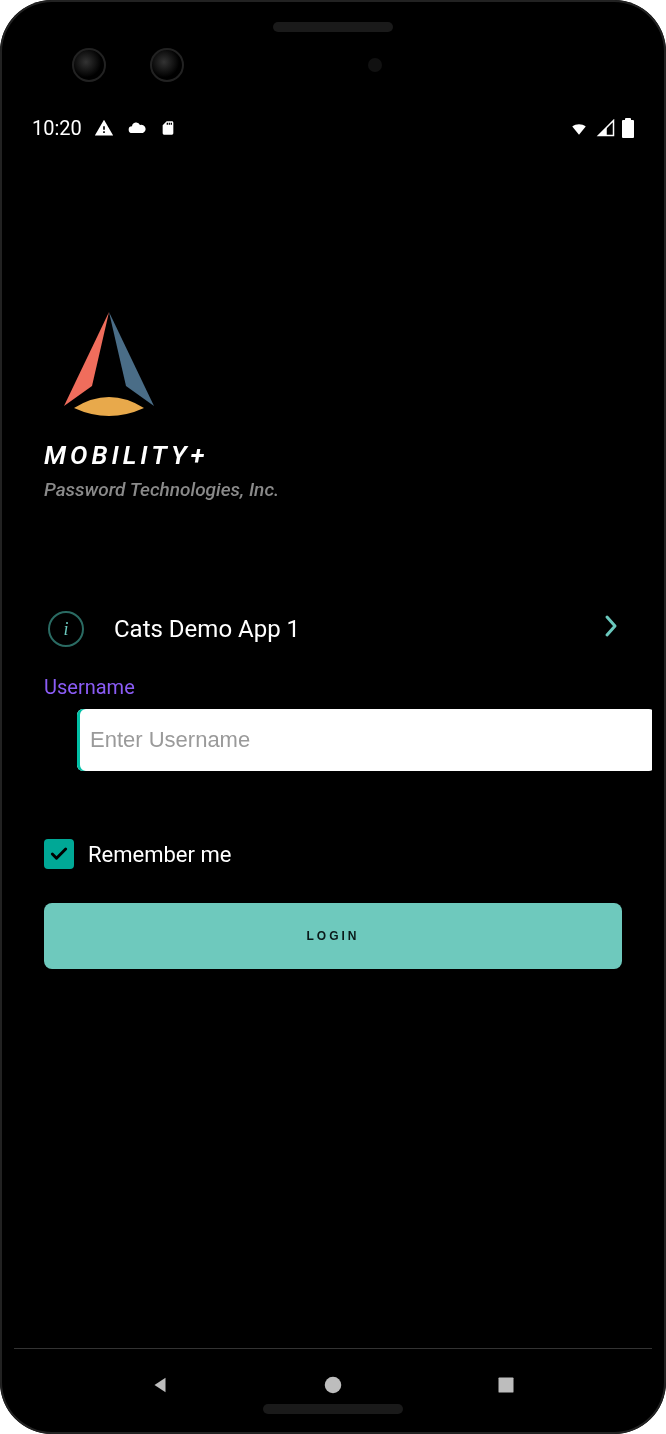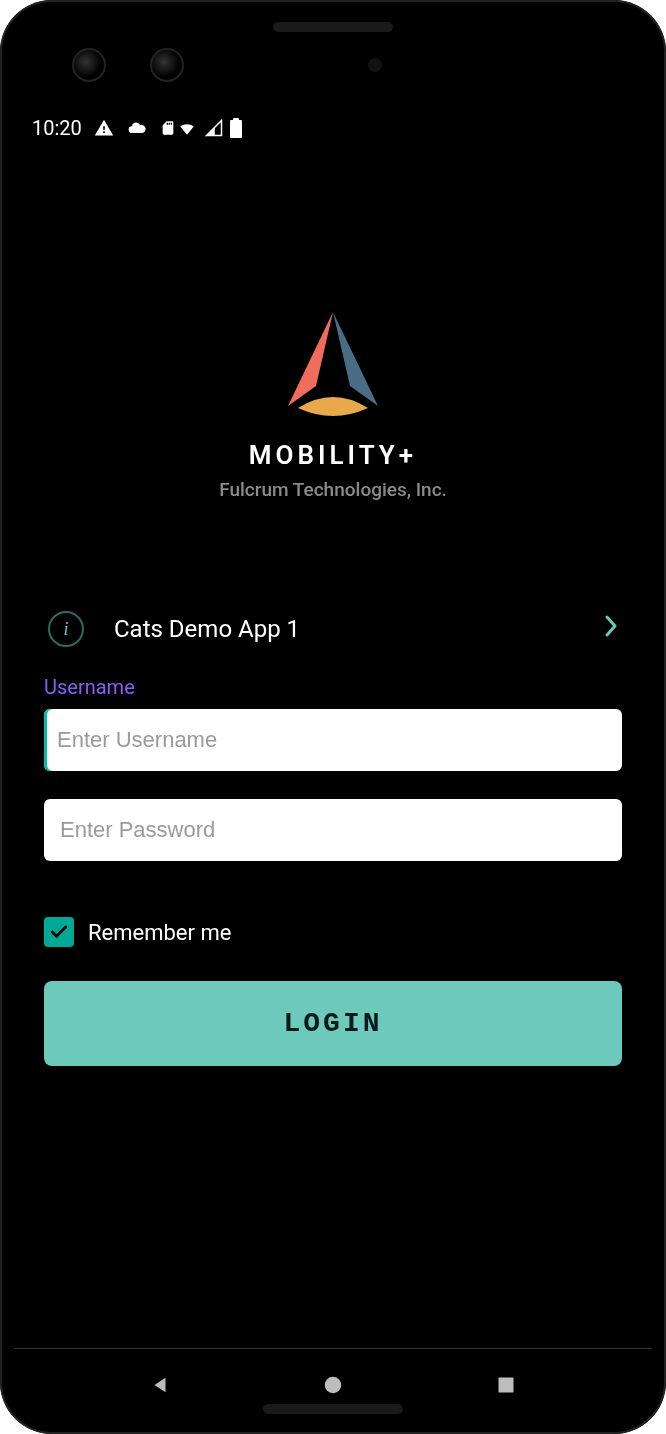--- a/index.html
+++ b/index.html
@@ -69,38 +69,38 @@
     width: 14px;
     height: 14px;
     background: #111;
     border-radius: 50%;
     z-index: 10;
   }
   .status-bar {
     margin-top: 96px;
     height: 36px;
     display: flex;
-    justify-content: flex-start;
+    justify-content: space-between;
     align-items: center;
     padding: 0 18px;
     color: #fff;
     font-size: 20px;
   }
   .status-left { display: flex; align-items: center; gap: 12px; }
   .status-right { display: flex; align-items: center; gap: 6px; }
   .status-icon { display: inline-flex; align-items: center; }
   .content {
     flex: 1;
     padding: 0 30px;
     display: flex;
     flex-direction: column;
   }
   .logo-block {
     margin-top: 160px;
-    text-align: center;
+    font-style: italic;
   }
   .logo-svg { display: inline-block; }
   .brand {
     color: #fff;
     font-size: 26px;
     font-weight: 600;
     letter-spacing: 4px;
     margin-top: 10px;
   }
   .company {
@@ -148,28 +148,29 @@
   }
   .text-input {
     width: 100%;
     height: 62px;
     background: #fff;
     border: none;
     border-radius: 6px;
     padding: 0 16px;
     font-size: 22px;
     color: #333;
+    margin-left: 33px;
   }
   .text-input::placeholder { color: #9a9a9a; }
   .text-input.focused {
     box-shadow: inset 3px 0 0 0 #00bfa5;
     padding-left: 13px;
   }
   .remember-row {
-    margin-top: 56px;
+    margin-top: 40px;
     display: flex;
     align-items: center;
     gap: 14px;
   }
   .checkbox {
     width: 30px;
     height: 30px;
     background: #00a896;
     border-radius: 4px;
     display: flex;
@@ -177,30 +178,29 @@
     justify-content: center;
     color: #000;
   }
   .remember-label {
     color: #fff;
     font-size: 22px;
   }
   .login-btn {
     margin-top: 34px;
     width: 100%;
-    height: 85px;
+    height: 66px;
     background: #6ec9bd;
     border: none;
     border-radius: 8px;
     color: #0a1a1a;
-    font-size: 28px;
+    font-size: 12px;
     font-weight: 700;
     letter-spacing: 3px;
     cursor: pointer;
-    font-family: Liberation Mono, monospace;
   }
   .nav-bar {
     height: 72px;
     border-top: 1px solid #333;
     display: flex;
     justify-content: space-around;
     align-items: center;
     margin: 0 -30px;
     padding: 0 60px;
   }
@@ -280,42 +280,41 @@
 
       <div class="logo-block">
         <span class="logo-svg">
           <svg width="130" height="120" viewBox="0 0 130 120">
             <path d="M65 6 L48 80 L20 100 Z" fill="#f06d5c"></path>
             <path d="M65 6 L82 80 L110 100 Z" fill="#4a6d87"></path>
             <path d="M30 102 Q65 80 100 102 Q65 118 30 102 Z" fill="#e8a94b"></path>
           </svg>
         </span>
         <div class="brand">MOBILITY+</div>
-        <div class="company">Fulcrum Technologies, Inc.</div>
+        <div class="company">Password Technologies, Inc.</div>
       </div>
 
       <div class="app-selector">
         <div class="info-circle">
           <span>i</span>
         </div>
         <div class="app-name">Cats Demo App 1</div>
         <div class="chevron">
           <svg width="14" height="24" viewBox="0 0 14 24" fill="none" stroke="#6ac8bd" stroke-width="3" stroke-linecap="round" stroke-linejoin="round">
               <path d="M3 3l8 9-8 9"></path>
             </svg>
         </div>
       </div>
 
       <div class="field-group">
         <label class="field-label">Username</label>
         <input type="text" class="text-input focused" placeholder="Enter Username" style="">
       </div>
 
       <div class="field-group">
-        <input type="password" class="text-input" placeholder="Enter Password" style="">
       </div>
 
       <div class="remember-row">
         <div class="checkbox">
           <svg width="20" height="20" viewBox="0 0 24 24" fill="none" stroke="#000" stroke-width="3.5" stroke-linecap="round" stroke-linejoin="round">
               <path d="M4 12l5 5L20 6"></path>
             </svg>
         </div>
         <span class="remember-label">Remember me</span>
       </div>

